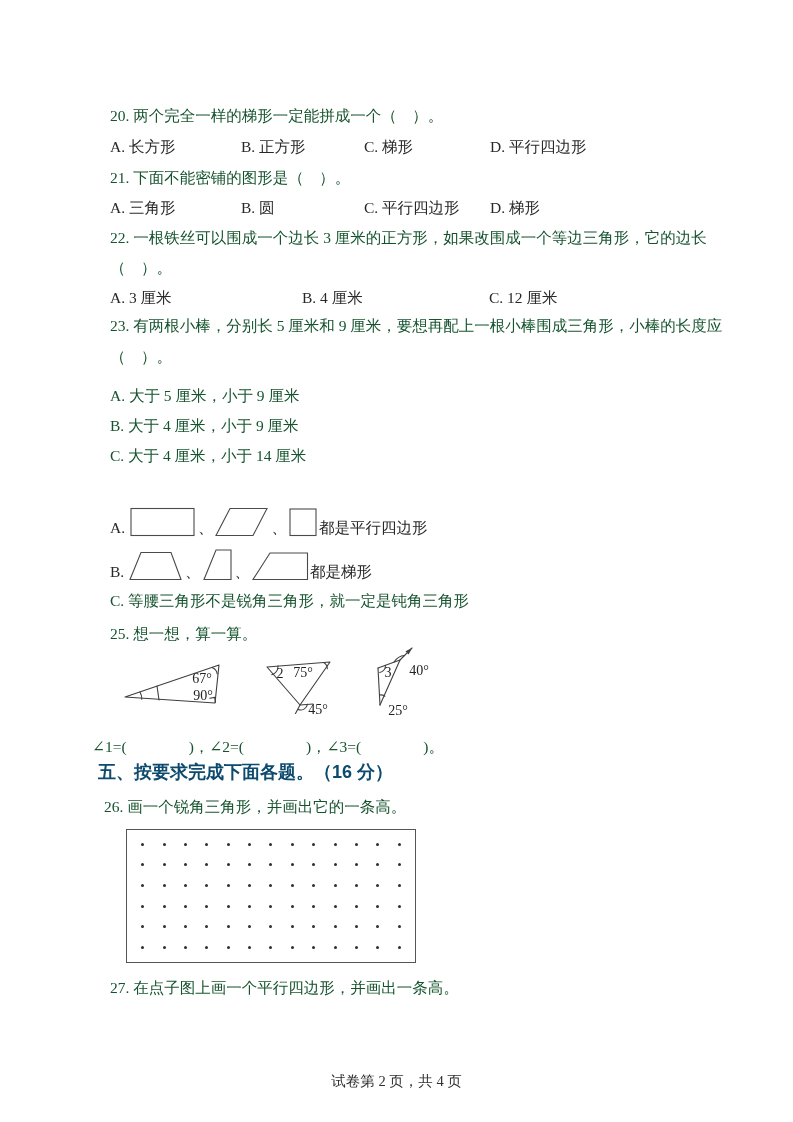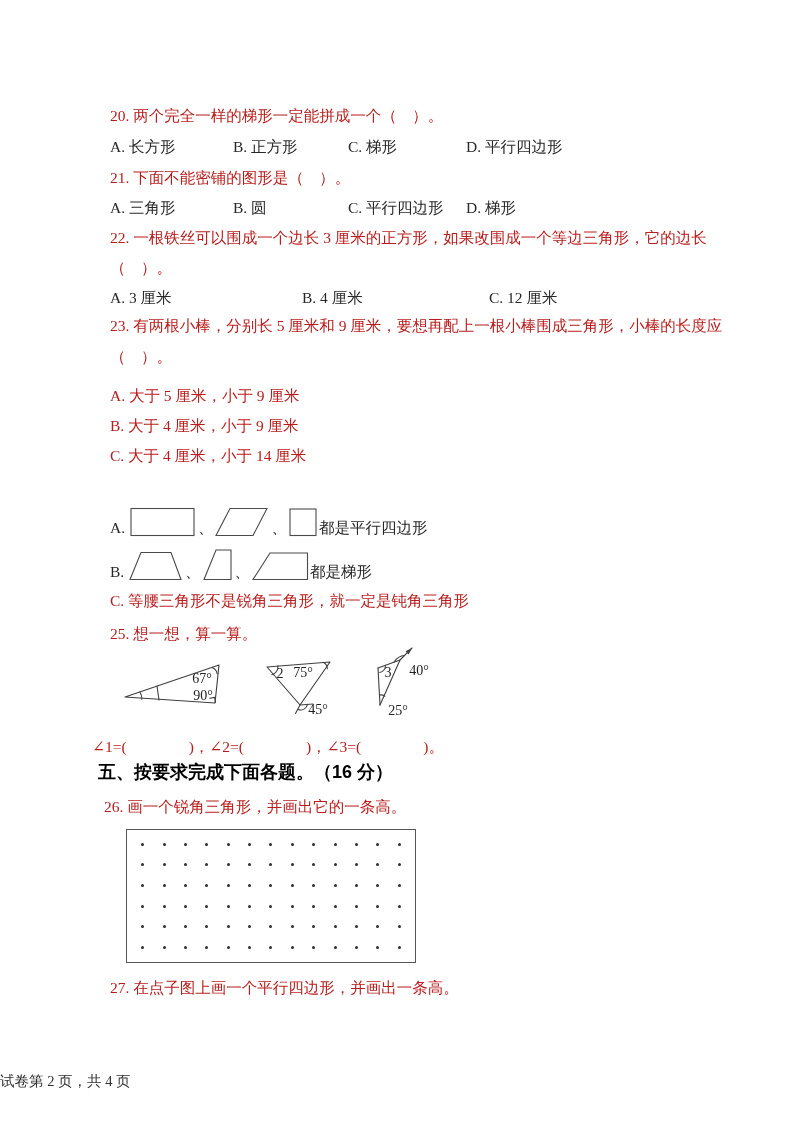--- a/index.html
+++ b/index.html
@@ -3,46 +3,46 @@
 <meta charset="utf-8">
 <style>
   html,body{margin:0;padding:0;background:#ffffff;}
   .page{
     position:relative;width:793px;height:1122px;background:#ffffff;
     font-family:"Liberation Serif","DejaVu Serif",serif;
     color:#282828;overflow:hidden;
   }
   .line{
     position:absolute;left:110px;font-size:15.5px;line-height:20px;
-    white-space:pre;color:#b91c1c;
+    white-space:pre;color:#14532d;
   }
   .opts{position:absolute;left:110px;display:grid;font-size:15.5px;line-height:20px;white-space:pre;}
-  .opts4{grid-template-columns:123px 115px 118px auto;}
+  .opts4{grid-template-columns:123px 115px 118px auto;gap:8px;}
   .opts3{grid-template-columns:160px 155px auto;gap:32px;}
   .shape-row{
     position:absolute;left:110px;display:flex;align-items:flex-end;
     font-size:15.5px;line-height:19px;white-space:pre;
   }
   .shape-row svg{display:block;margin:0 1px;}
   .shape-row .sep{margin:0 1px;}
   .shp{stroke:#4a4a4a;stroke-width:1.1;fill:none;}
   .fig{position:absolute;}
   .fig .ln{stroke:#3f3f3f;stroke-width:1.1;fill:none;stroke-linecap:round;stroke-linejoin:round;}
   .fig text{font-family:"Liberation Serif","DejaVu Serif",serif;font-size:14px;fill:#232323;}
   .heading{
     position:absolute;left:98px;font-size:18px;line-height:22px;font-weight:bold;
-    font-family:"Liberation Sans","DejaVu Sans",sans-serif;color:#000000;white-space:pre;
+    font-family:"Liberation Sans","DejaVu Sans",sans-serif;color:#0c4a6e;white-space:pre;
   }
   .dot-grid{
     position:absolute;left:126px;top:829px;width:290px;height:134px;
     border:1.2px solid #555;box-sizing:border-box;display:grid;padding:4px 5px;
   }
   .dot{width:3px;height:3px;border-radius:50%;background:#2e2e2e;place-self:center;}
   .footer{
-    position:absolute;left:0;top:1072px;width:793px;text-align:left;
+    position:absolute;left:0;top:1072px;width:793px;text-align:center;
     font-size:14.5px;color:#303030;white-space:pre;
   }
 </style>
 </head>
 <body>
 
 <div class="page">
 
   <div class="line" style="top:106px">20. 两个完全一样的梯形一定能拼成一个（　）。</div>
   <div class="opts opts4" style="top:137px">

